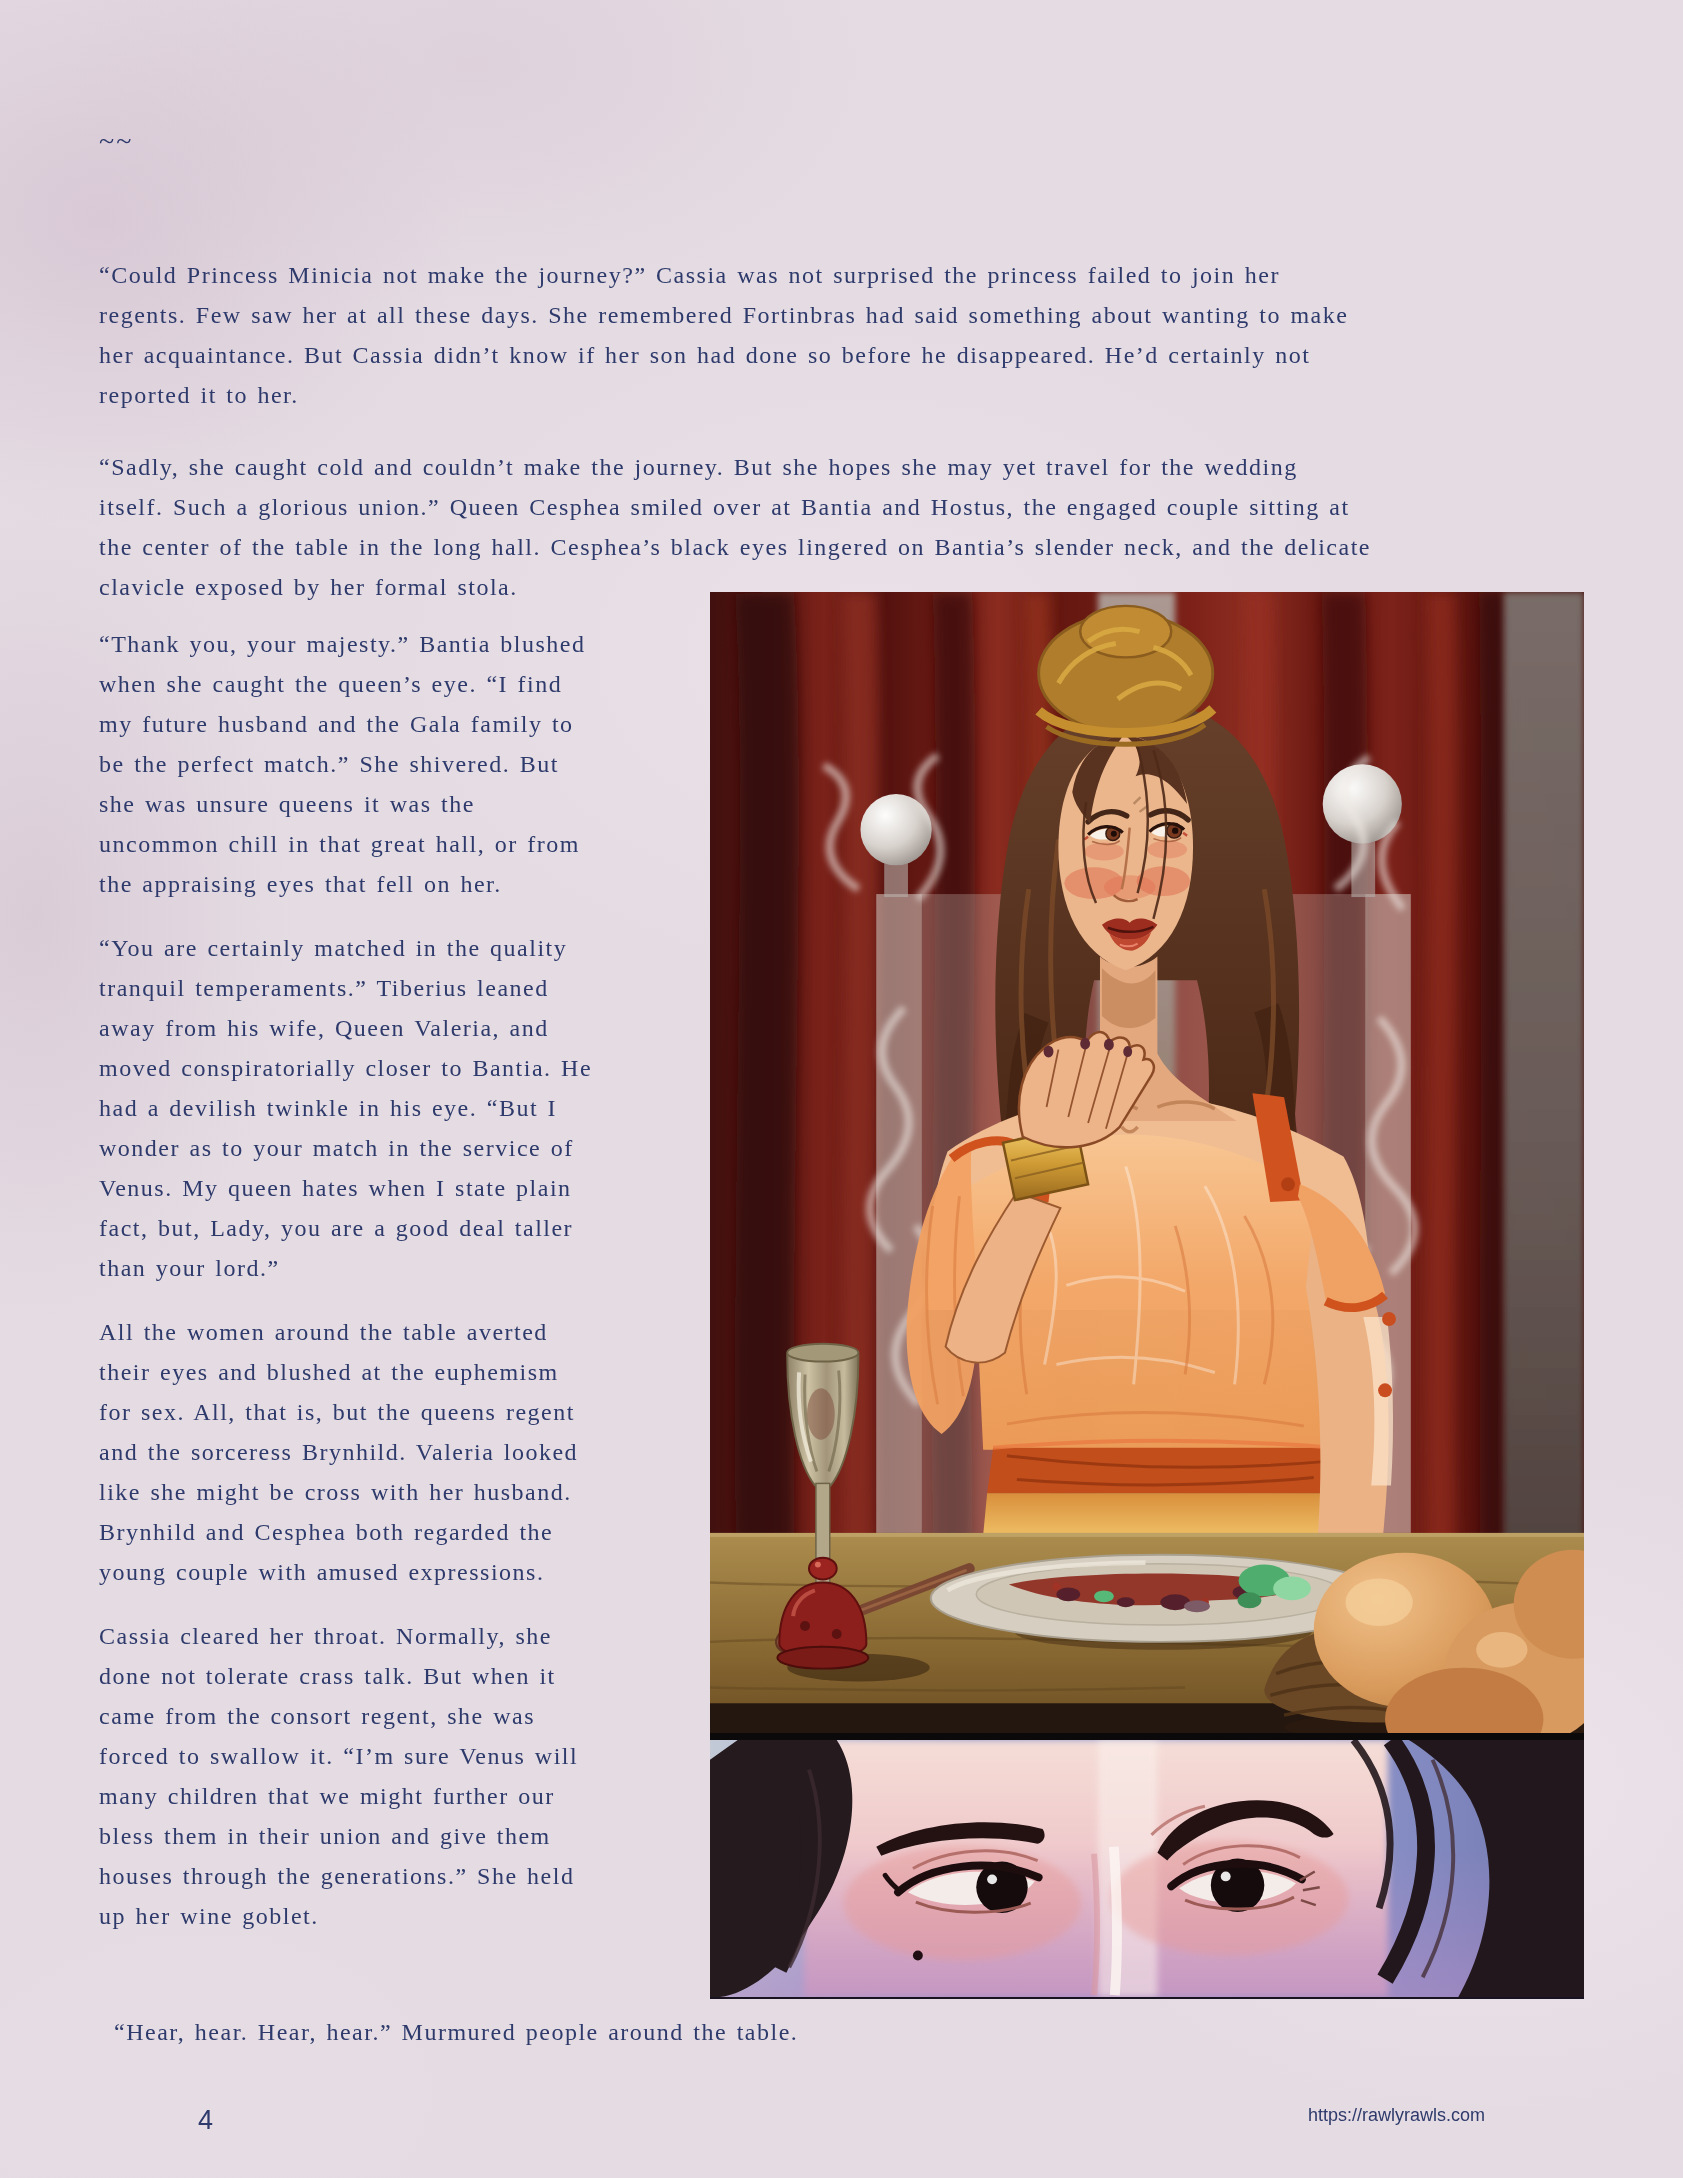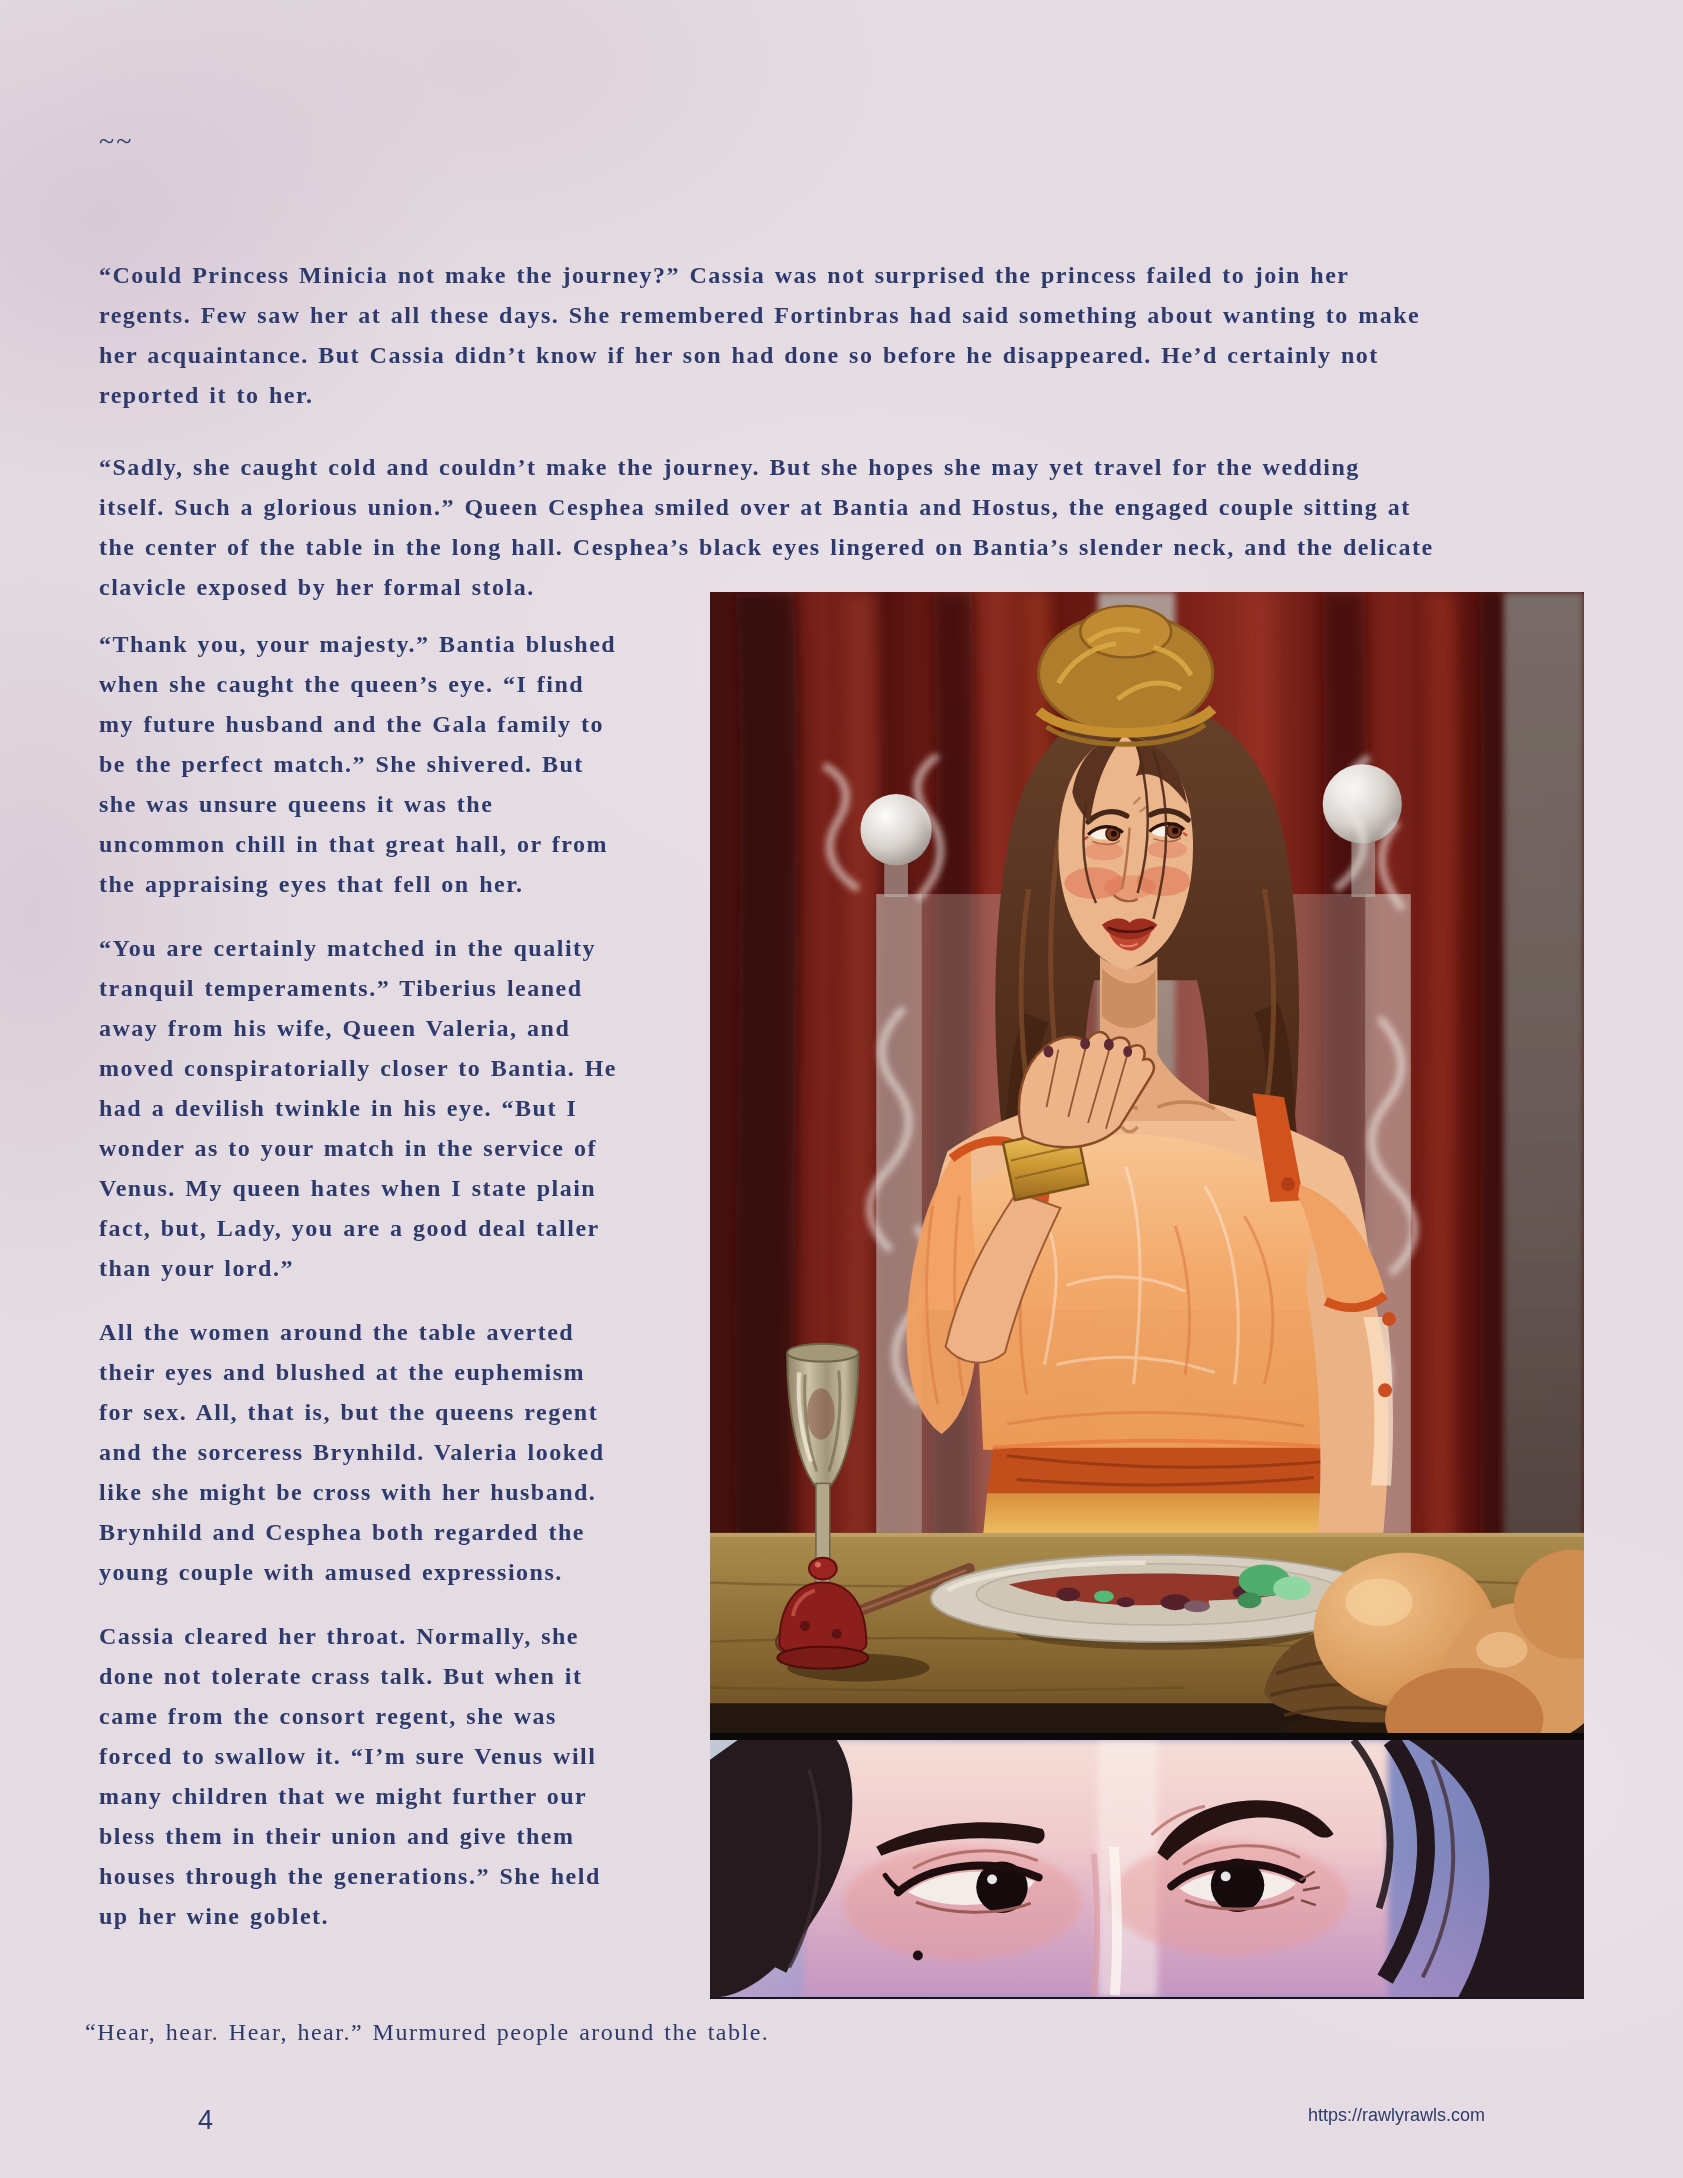--- a/index.html
+++ b/index.html
@@ -13,27 +13,27 @@
       radial-gradient(ellipse 475px 752px at 2% 42%, rgba(206,188,203,.5) 0%, rgba(206,188,203,0) 55%),
       radial-gradient(ellipse 693px 416px at 28% 3%, rgba(214,198,211,.5) 0%, rgba(214,198,211,0) 60%),
       radial-gradient(ellipse 752px 554px at 88% 82%, rgba(240,233,239,.6) 0%, rgba(240,233,239,0) 60%),
       radial-gradient(ellipse 891px 614px at 52% 30%, rgba(238,230,236,.55) 0%, rgba(238,230,236,0) 55%),
       radial-gradient(ellipse 554px 376px at 12% 96%, rgba(231,222,229,.6) 0%, rgba(231,222,229,0) 60%),
       #e5dce3;
     font-family:"Liberation Serif", serif;
     color:#2d3a6b;
   }
   .para{position:absolute;font-size:24px;line-height:40px;letter-spacing:1.5px;word-spacing:2px;}
-  .tl{white-space:nowrap;height:40px;font-weight:bold;}
+  .tl{white-space:nowrap;height:40px;}
   .ornament{position:absolute;left:99px;top:125px;font-size:28px;letter-spacing:2px;}
   .p1{left:99px;top:255px;width:1495px;}
   .p2{left:99px;top:447px;width:1495px;}
   .column{position:absolute;left:99px;top:624px;width:610px;}
   .column .cpara{position:static;margin:0 0 24px 0;}
-  .p7{left:85px;top:2012px;width:1495px;}
+  .p7{left:114px;top:2012px;width:1495px;}
   .figure{position:absolute;left:710px;top:592px;width:874px;height:1406px;margin:0;padding:0;}
   .panel1{position:absolute;left:0;top:0;width:874px;height:1141px;display:block;}
   .sep{position:absolute;left:0;top:1141px;width:874px;height:8px;background:#0c090b;}
   .panel2{position:absolute;left:0;top:1148px;width:874px;height:257px;display:block;border-bottom:2px solid #181221;}
   .footer-num{position:absolute;left:198px;top:2105px;font-family:"Liberation Sans",sans-serif;font-size:27px;}
   .footer-url{position:absolute;left:990px;top:2105px;width:495px;text-align:right;
               font-family:"Liberation Sans",sans-serif;font-size:18px;}
 </style>
 </head>
 <body>

